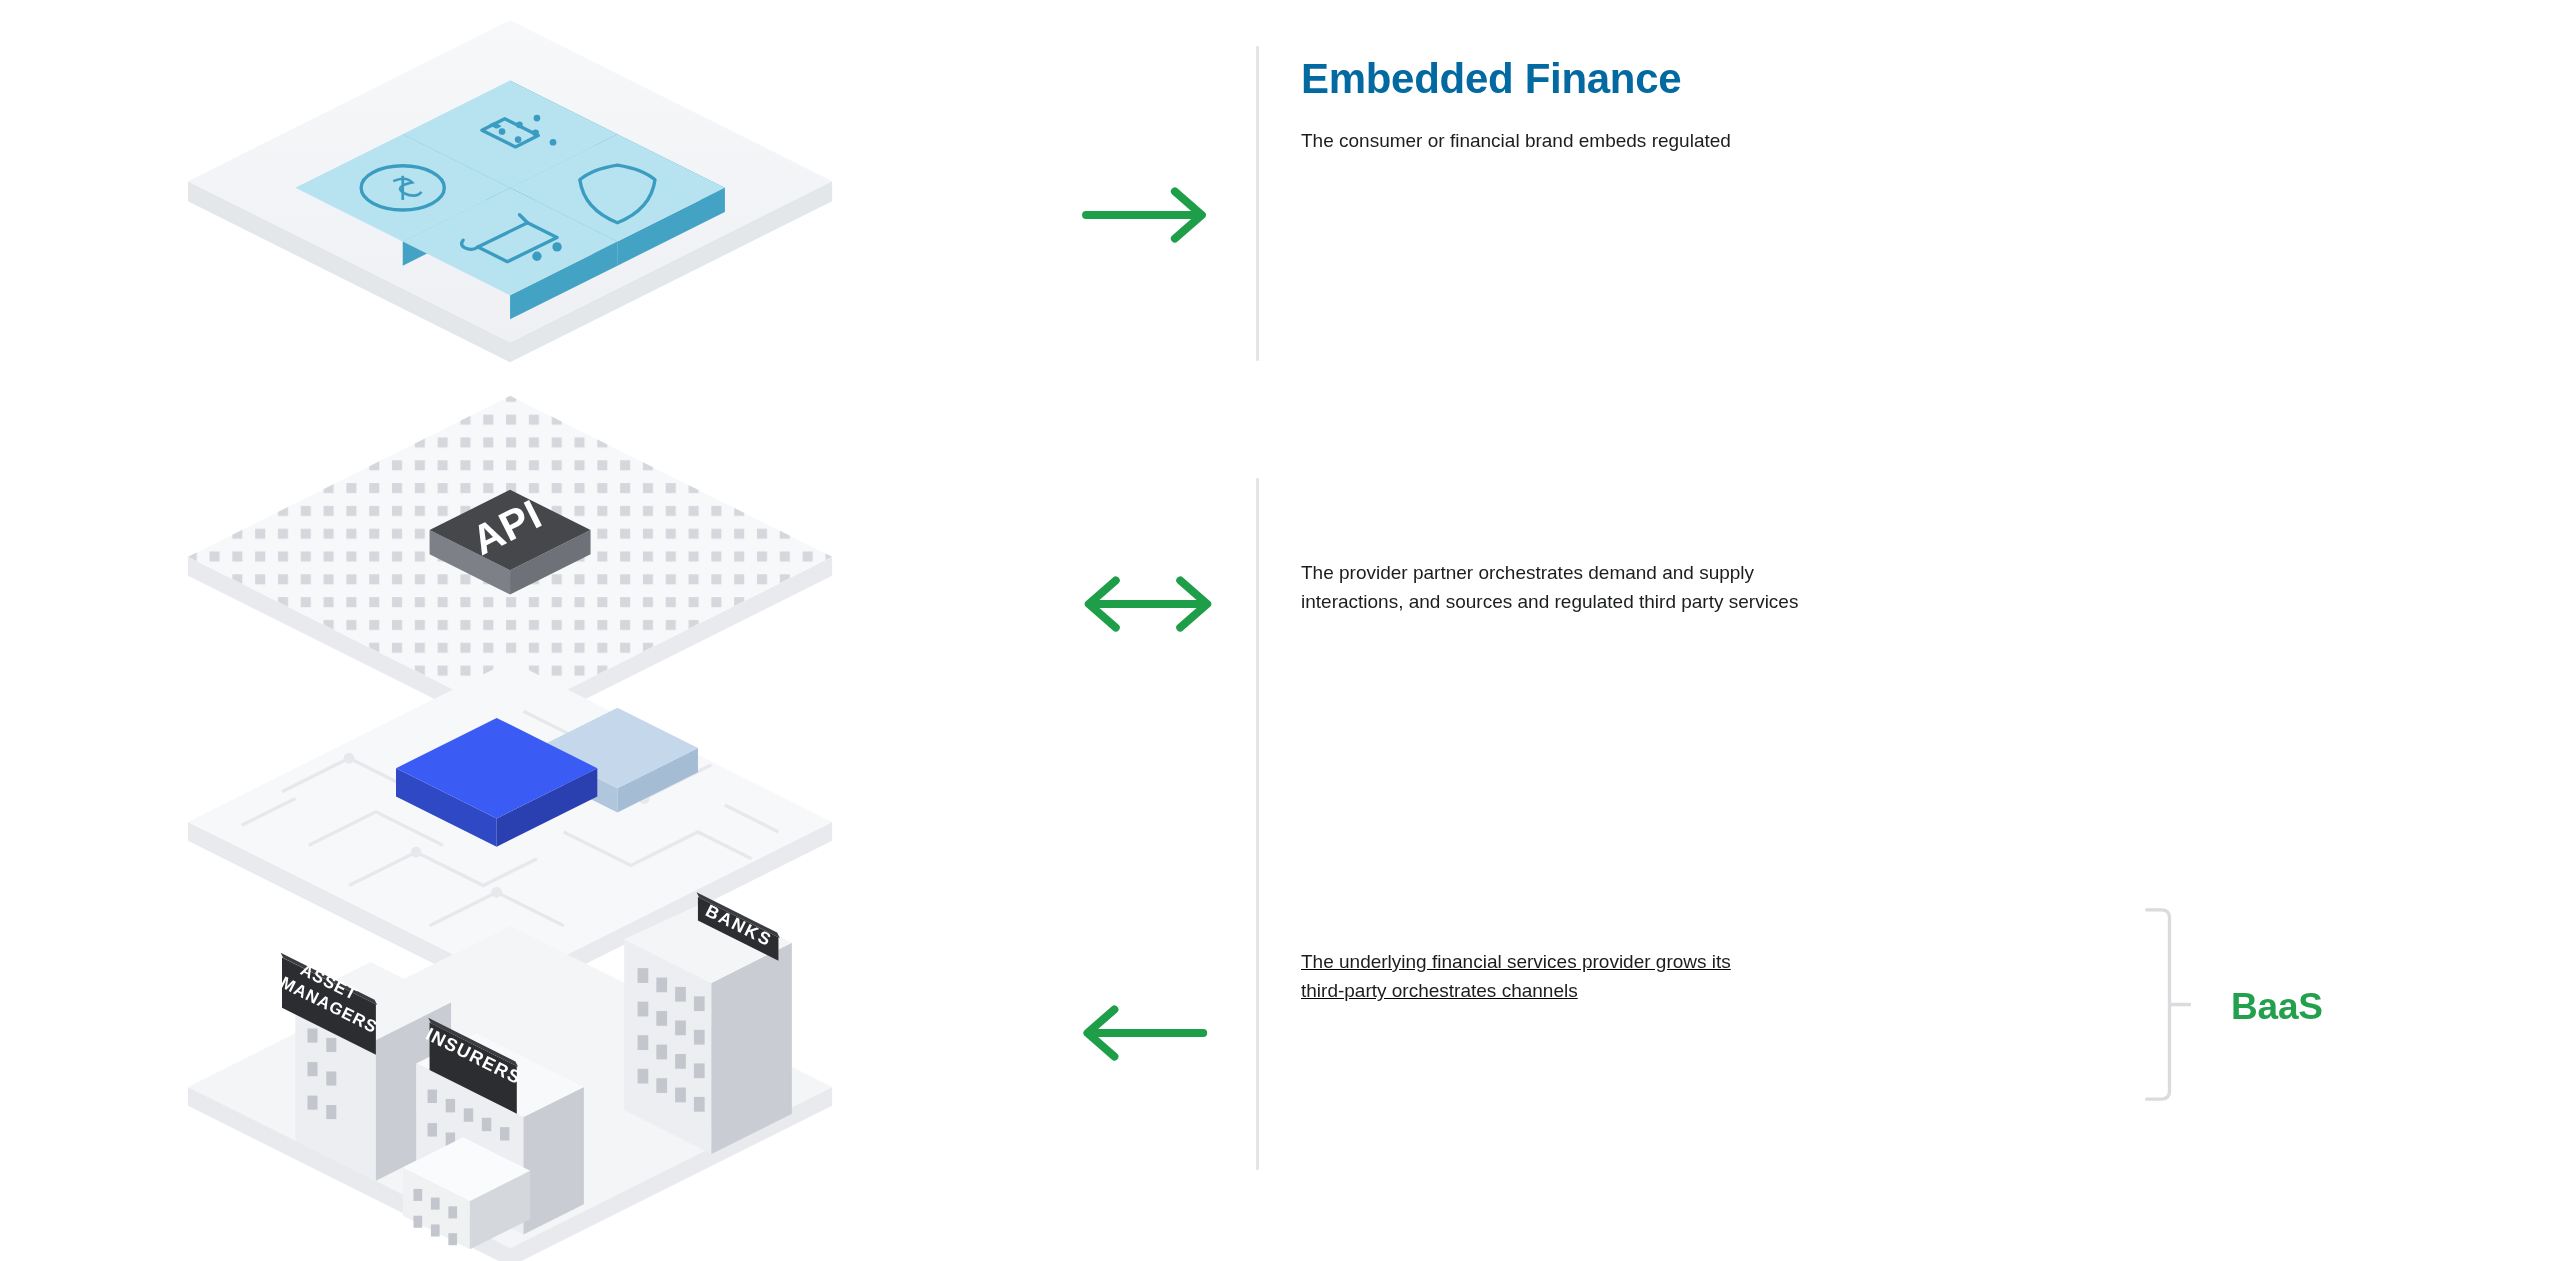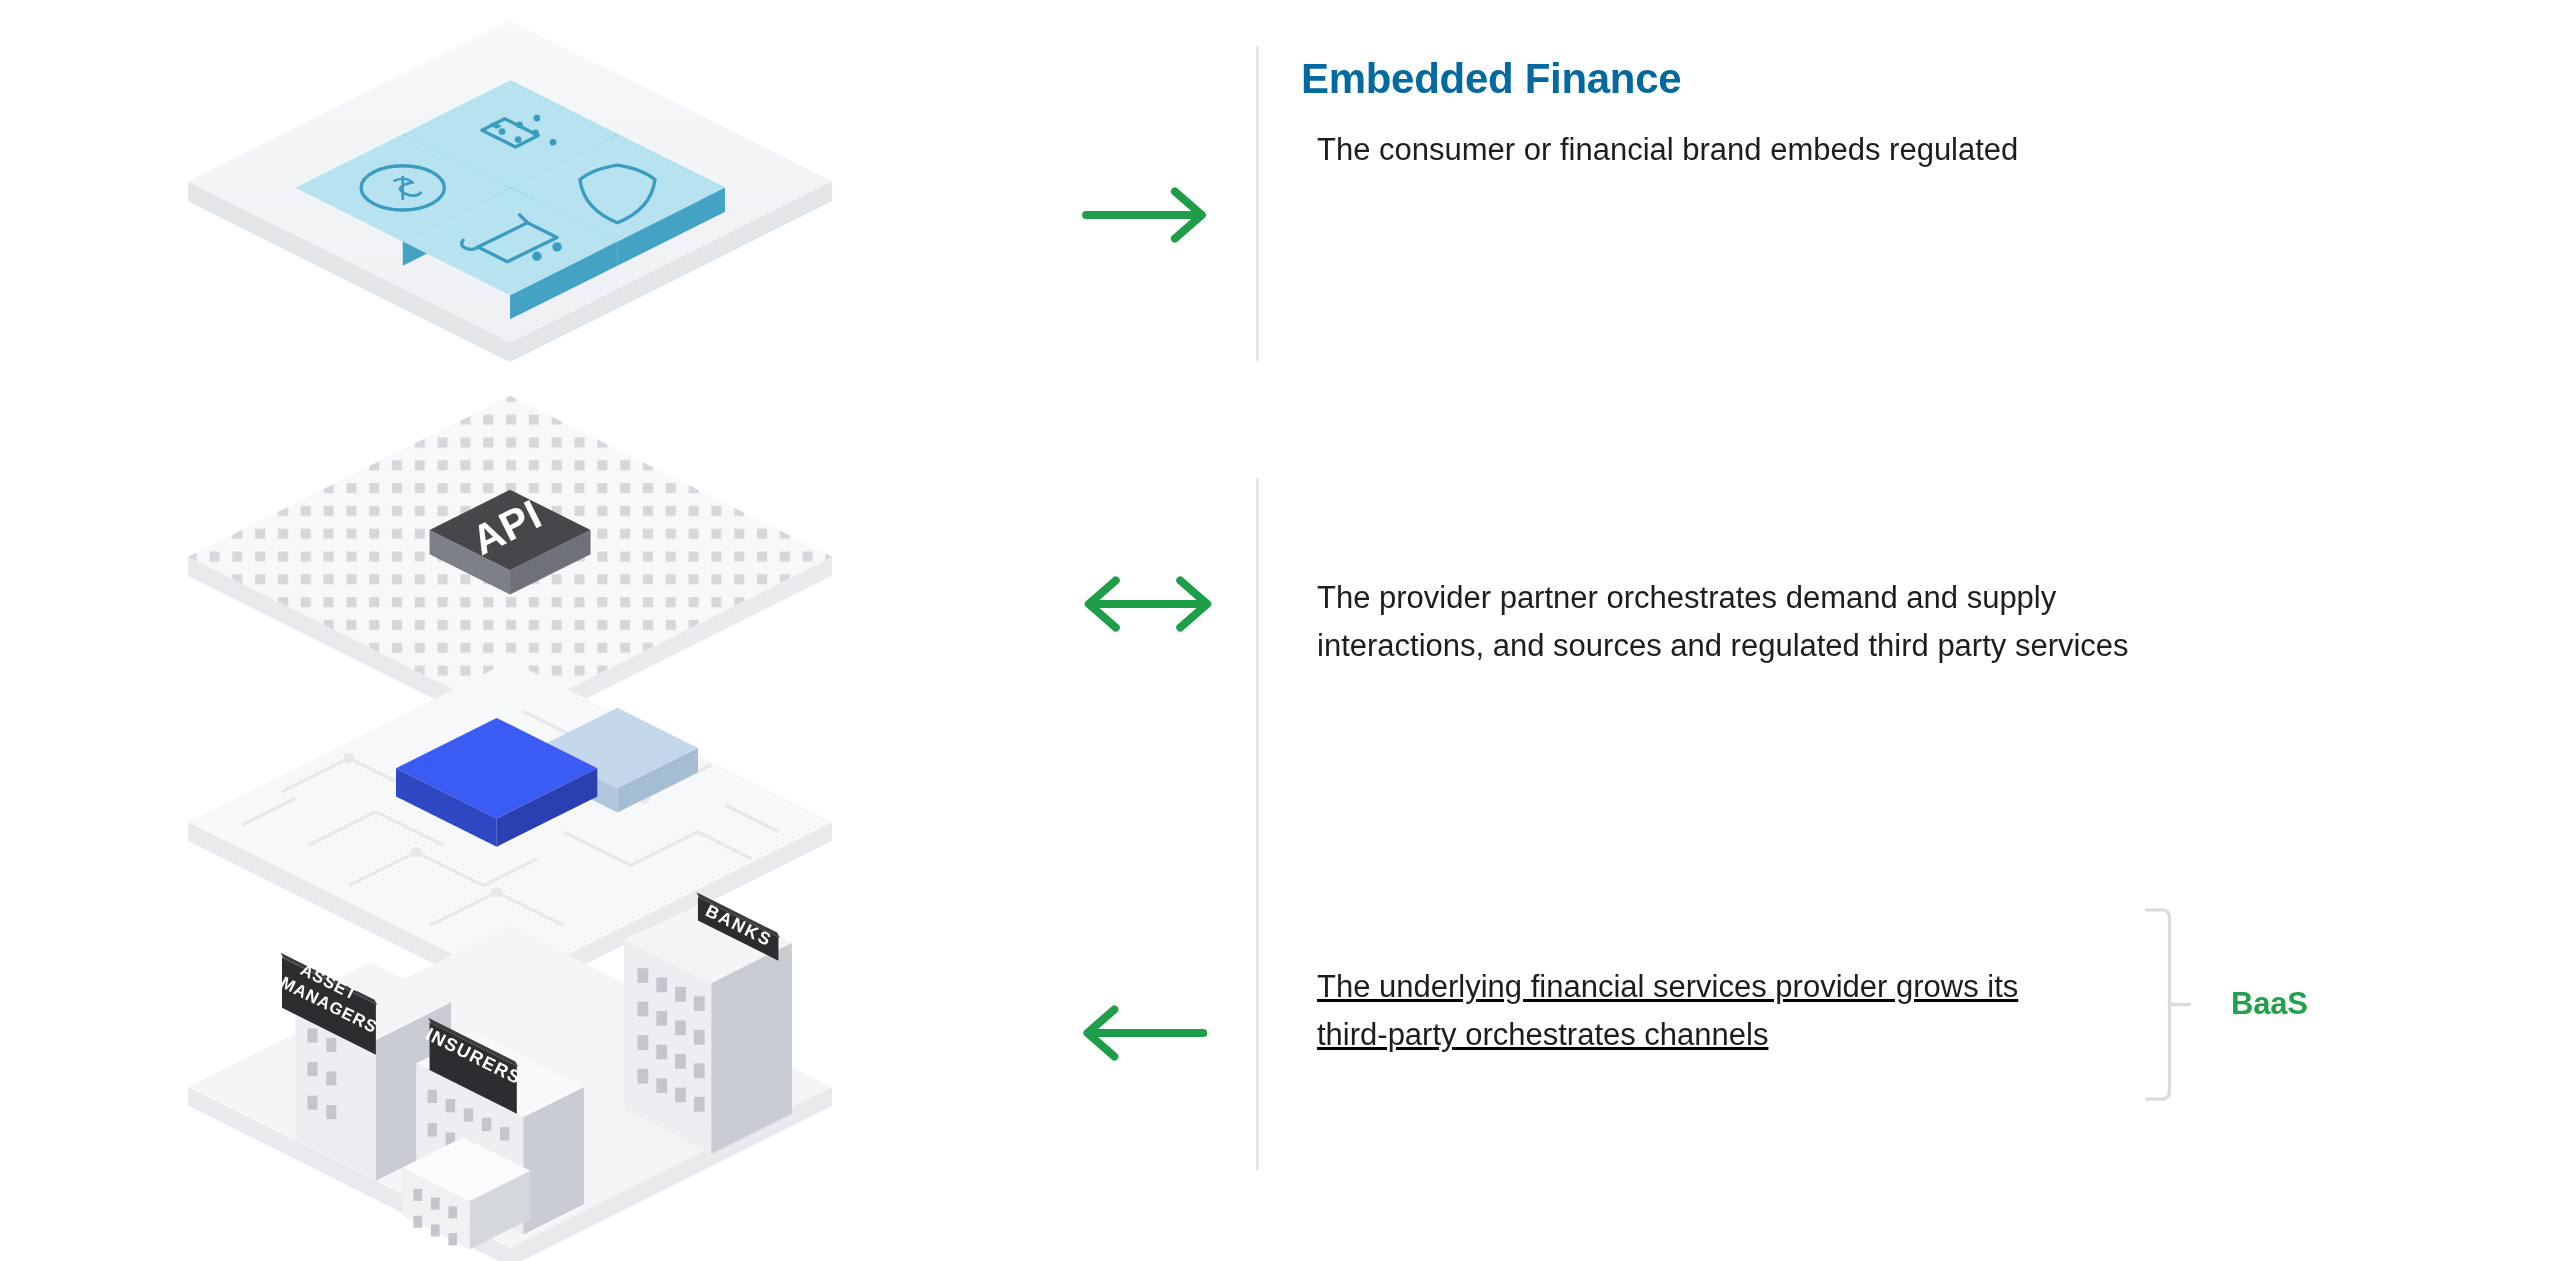--- a/index.html
+++ b/index.html
@@ -76,25 +76,25 @@
   .headline {
     font-size: 42px;
     font-weight: bold;
     color: #0369a1;
     letter-spacing: -0.3px;
     line-height: 1.0;
     margin: 0 0 25.5px 0;
     white-space: nowrap;
   }
   .body-copy {
-    font-size: 31px;
+    font-size: 19px;
     font-weight: 400;
     color: #1b1d1f;
     line-height: 1.55;
-    margin: 16px;
+    margin: 0;
     max-width: 953px;
   }
   .body-copy span { display: block; }
 
   
   #baas-group {
     position: absolute;
     left: 2144px;
     top: 907px;
     width: 282px;
@@ -105,21 +105,21 @@
     left: 0px;
     top: 0px;
     width: 47px;
     height: 195px;
   }
   #baas-bracket svg { display: block; width: 47px; height: 195px; }
   #baas-label {
     position: absolute;
     left: 87px;
     top: 79px;
-    font-size: 31px;
+    font-size: 37px;
     font-weight: bold;
     color: #22a04c;
     letter-spacing: -0.2px;
     white-space: nowrap;
   }
 </style>
 </head>
 <body>
 
 <div id="illustration">

